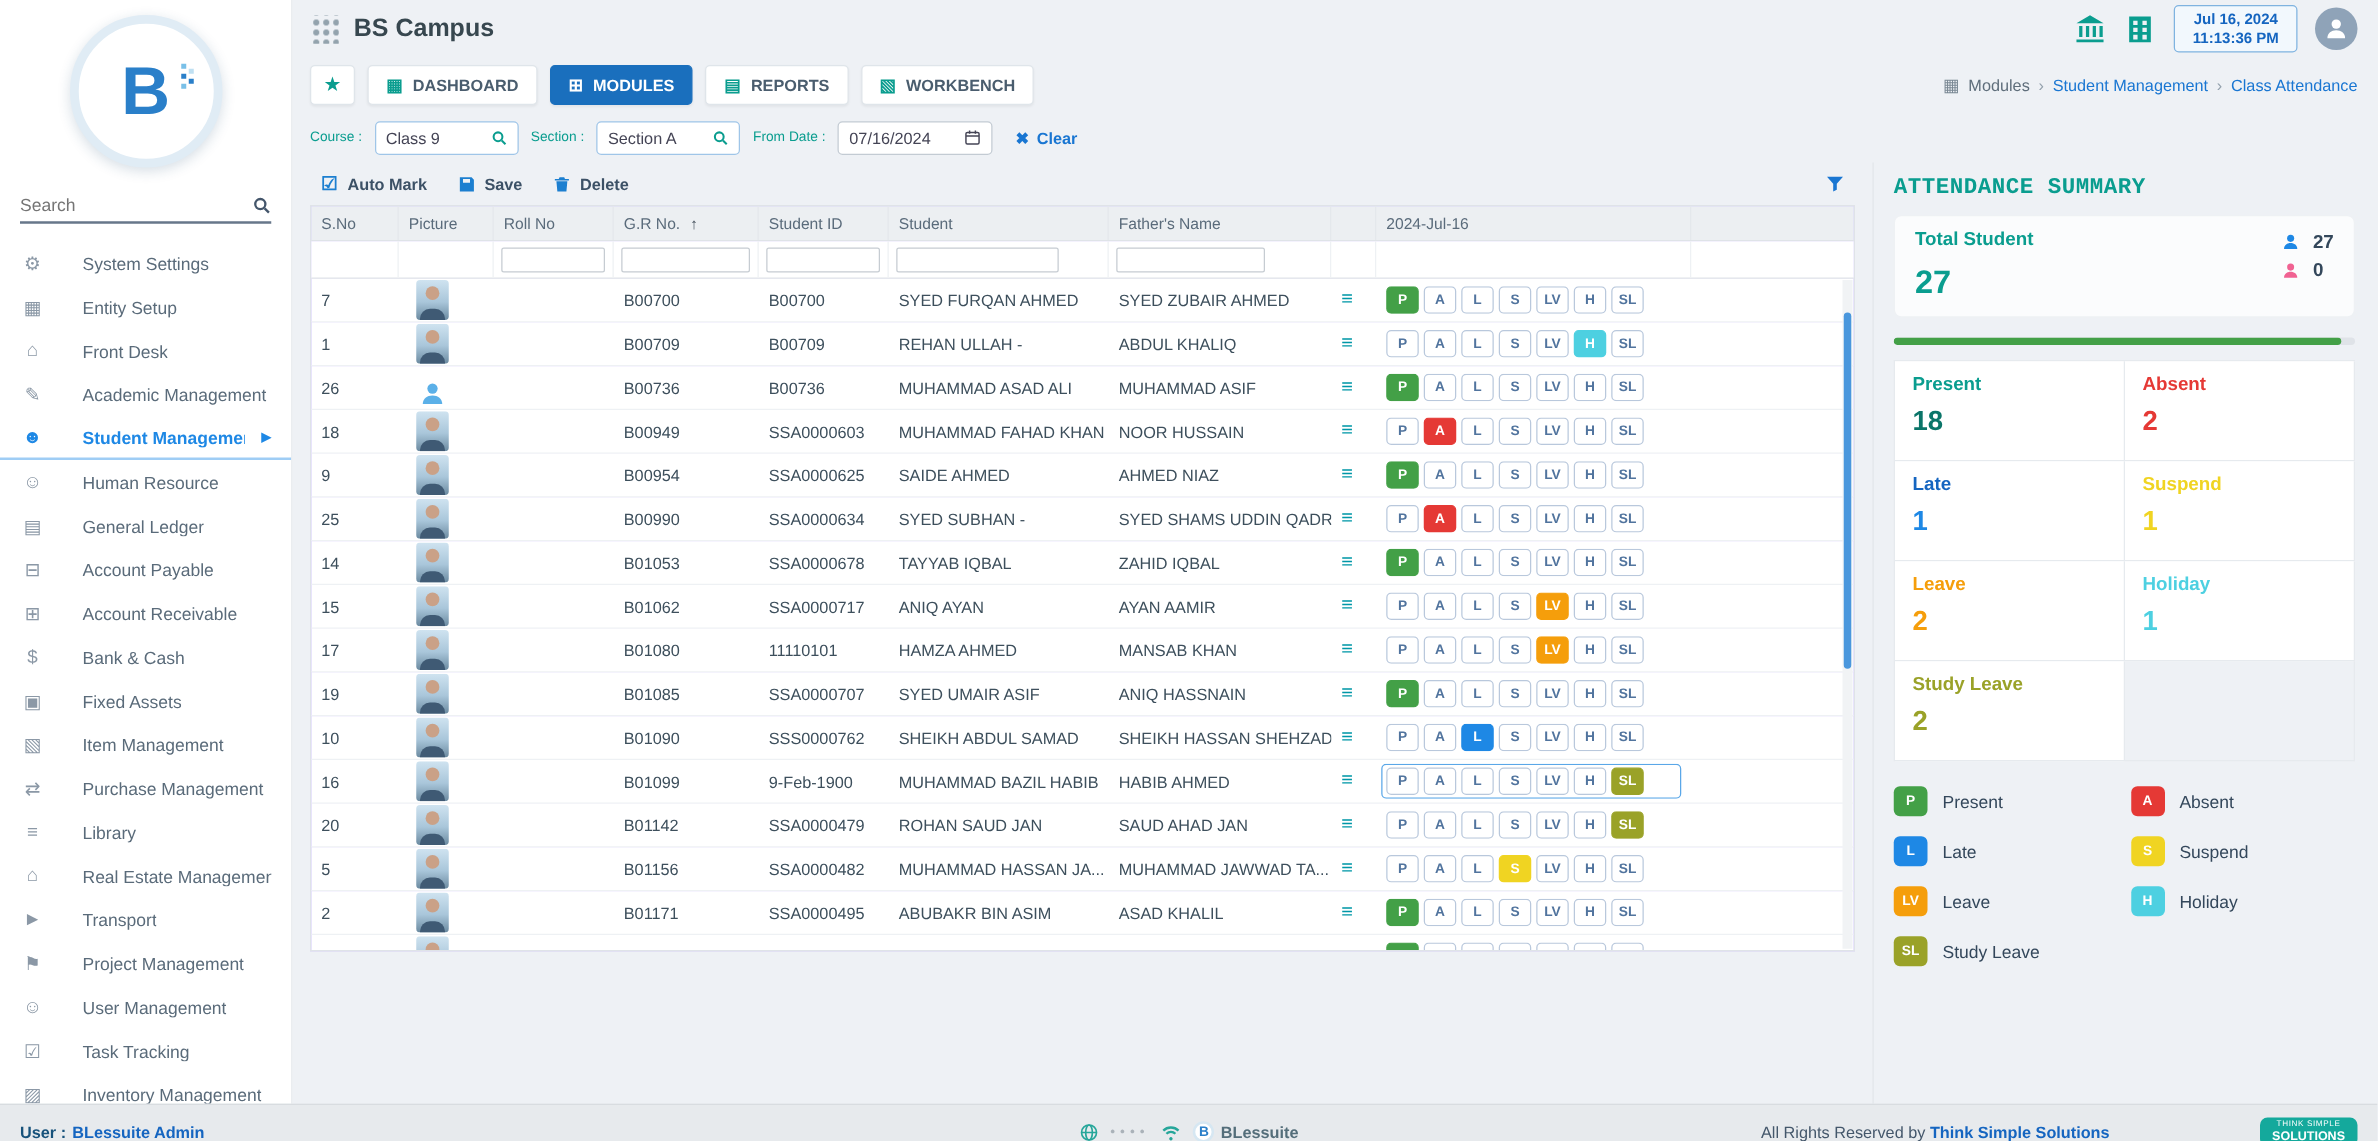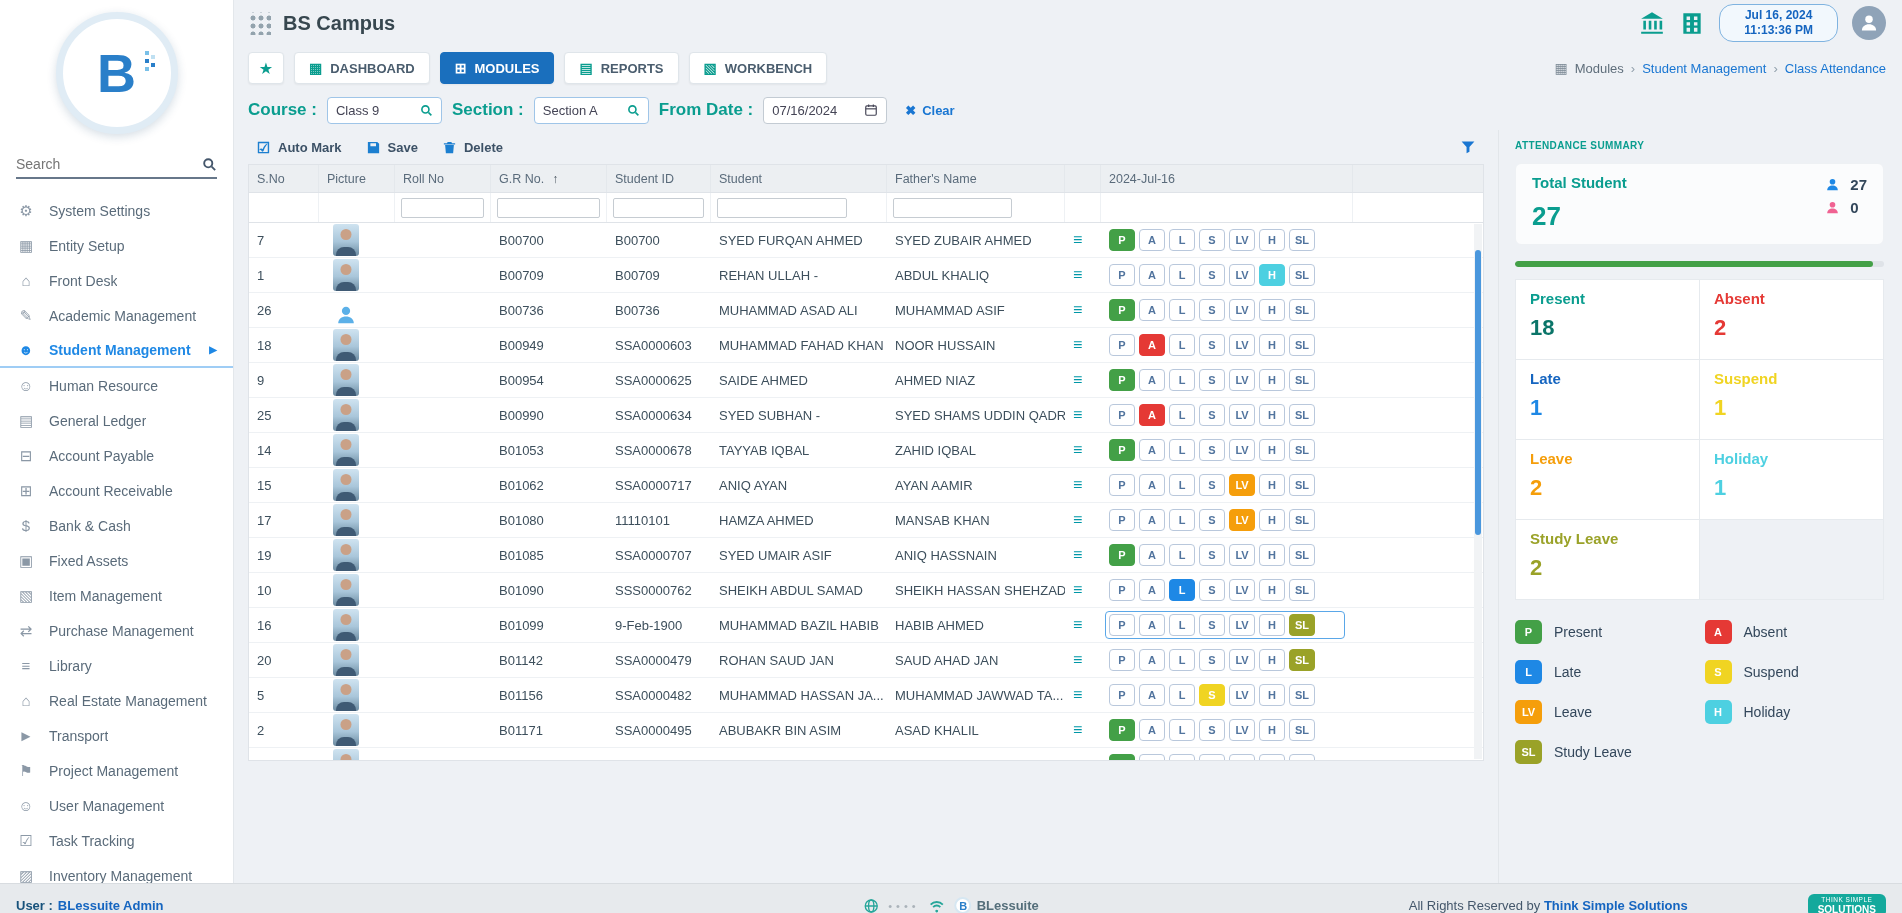--- a/index.html
+++ b/index.html
@@ -21,56 +21,56 @@
     box-shadow:0 3px 10px rgba(30,70,110,.18);display:flex;align-items:center;justify-content:center;}
   .logo-b{font-size:54px;font-weight:bold;color:#2a7fc9;position:relative;line-height:1;}
   .logo-b::after{content:"";position:absolute;right:-13px;top:5px;width:4px;height:4px;background:#79c0e8;
     box-shadow:0 8px 0 #2a7fc9,0 16px 0 #79c0e8,6px 4px 0 #bfe0f2,6px 12px 0 #2a7fc9;}
   .sb-search{margin:22px 16px 6px;display:flex;align-items:center;border-bottom:2px solid #67778a;padding-bottom:5px;}
   .sb-search input{border:none;flex:1;font-size:14px;color:#556;background:transparent;}
   .mag{width:15px;height:15px;color:#44566b;flex:0 0 auto;}
   .menu{flex:1;overflow:hidden;margin-top:8px;}
   .sb-item{display:flex;align-items:center;gap:13px;height:35px;padding:0 16px;font-size:14px;color:#5a6b7a;cursor:pointer;}
   .sb-icon{width:20px;text-align:center;font-size:15px;color:#8b98a6;flex:0 0 auto;}
-  .sb-label{white-space:nowrap;overflow:hidden;}
+  .sb-label{white-space:nowrap;overflow:hidden;margin-left:17px;}
   .sb-item.active{color:#1e88e5;border-bottom:2px solid #9fcdf5;font-weight:bold;}
   .sb-item.active .sb-icon{color:#1e88e5;}
   .sb-arrow{display:none;margin-left:auto;font-size:10px;}
   .sb-item.active .sb-arrow{display:block;color:#1e88e5;}
 
   
   .content{flex:1;display:flex;flex-direction:column;min-width:0;}
   .topbar{height:46px;display:flex;align-items:center;justify-content:space-between;padding:0 16px 0 14px;}
   .tb-left{display:flex;align-items:center;gap:12px;}
   .grid-dots{width:23px;height:23px;background-image:radial-gradient(circle,#93a3ad 2.2px,transparent 2.8px);
     background-size:8px 8px;background-position:1px 2px;}
   .app-title{font-size:20px;font-weight:bold;color:#37474f;}
   .tb-right{display:flex;align-items:center;gap:14px;}
   .tb-ico{width:26px;height:26px;color:var(--teal);}
-  .date-chip{border:1px solid #7fb3e0;background:#f2f8fd;border-radius:14px;padding:3px 24px;text-align:center;
+  .date-chip{border:1px solid #7fb3e0;background:#f2f8fd;border-radius:4px;padding:3px 14px;text-align:center;
     font-size:12px;font-weight:bold;color:#1565c0;line-height:1.25;}
   .avatar-btn{width:34px;height:34px;border-radius:50%;background:#8fa3b8;display:flex;align-items:center;justify-content:center;color:#fff;}
   .avatar-btn svg{width:20px;height:20px;fill:currentColor;}
 
   .navrow{height:44px;display:flex;align-items:center;padding:0 16px 0 14px;gap:10px;}
   .star-btn{width:36px;height:32px;background:#fff;border:1px solid #dfe5ea;border-radius:4px;color:var(--teal);
     font-size:16px;display:flex;align-items:center;justify-content:center;box-shadow:0 1px 2px rgba(0,0,0,.05);}
   .tab{display:flex;align-items:center;gap:8px;height:32px;padding:0 14px;background:#fff;border:1px solid #dfe5ea;
     border-radius:4px;color:#4a5d6e;font-weight:bold;font-size:13px;box-shadow:0 1px 2px rgba(0,0,0,.05);}
   .tab-icon{color:var(--teal);font-size:14px;}
   .tab.active{background:var(--activeblue);color:#fff;border-color:var(--activeblue);}
   .tab.active .tab-icon{color:#fff;}
   .breadcrumb{margin-left:auto;display:flex;align-items:center;gap:7px;font-size:13px;color:#6b7a88;}
   .bc-grid{color:#7a8894;font-size:14px;}
   .bc-sep{color:#93a1ad;}
   .bc-root{color:#5f6e7b;}
   .bc-link{color:var(--blue);cursor:pointer;}
 
   .filterrow{height:40px;display:flex;align-items:center;padding:0 14px;gap:10px;}
-  .f-label{color:var(--teal);font-size:17px;font-weight:bold;}
+  .f-label{color:var(--teal);font-size:11px;font-weight:normal;}
   .f-input{display:flex;align-items:center;background:#fff;border:1px solid #9fc5e8;border-radius:4px;height:27px;
     padding:0 8px;justify-content:space-between;gap:6px;}
   .f-input input{border:none;width:78px;font-size:13px;color:#445;}
   .f-input .mag{color:var(--teal);width:13px;height:13px;}
   .cal-ico{width:14px;height:14px;color:#445;}
   .clear-btn{color:var(--blue);font-weight:bold;font-size:13px;display:flex;gap:6px;align-items:center;margin-left:8px;}
 
   .workarea{flex:1;display:flex;padding:0 0 0 14px;align-items:flex-start;}
   .table-col{flex:1;min-width:0;padding-right:14px;}
   .toolbar{height:34px;display:flex;align-items:center;gap:24px;padding:0 8px;}
@@ -103,21 +103,21 @@
   .att-group{display:flex;gap:4px;align-items:center;}
   .att-group.focused{border:1px solid #5aa7e8;border-radius:4px;padding:2px 3px;margin-left:-4px;}
   .att{min-width:26px;height:22px;border:1px solid #b9c8dc;border-radius:4px;background:#fff;color:#51749e;
     font-size:11px;font-weight:bold;display:flex;align-items:center;justify-content:center;padding:0 4px;}
   .att.sel{color:#fff;}
   .vscroll{position:absolute;right:1px;top:59px;bottom:1px;width:8px;background:#f1f3f5;}
   .vthumb{position:absolute;top:26px;left:1px;width:6px;height:285px;background:#4a97dd;border-radius:3px;}
 
   
   .summary{width:404px;flex:0 0 404px;border-left:1px solid #e2e6ea;padding:6px 18px 0 16px;height:100%;}
-  .sum-title{color:var(--teal);font-weight:bold;font-size:10px;letter-spacing:.4px;margin:4px 0 12px;}
+  .sum-title{color:var(--teal);font-weight:bold;font-size:18px;letter-spacing:.4px;margin:4px 0 12px;font-family:Liberation Mono, monospace;}
   .total-card{background:#fbfcfd;border:1px solid #eef1f4;border-radius:6px;padding:10px 16px 12px;display:flex;
     justify-content:space-between;align-items:flex-start;}
   .total-label{color:var(--teal);font-size:15px;font-weight:bold;}
   .total-value{color:var(--teal);font-size:26px;font-weight:bold;margin-top:10px;}
   .gender{display:flex;flex-direction:column;gap:6px;padding-top:2px;}
   .g-row{display:flex;align-items:center;gap:10px;font-size:15px;font-weight:bold;color:#33475b;}
   .g-ico{width:15px;height:17px;}
   .g-ico svg{width:100%;height:100%;fill:currentColor;}
   .male{color:#1e88e5;} .female{color:#f06292;}
   .progress{height:6px;background:#dfe3e8;border-radius:3px;margin:16px 0 12px;overflow:hidden;}

